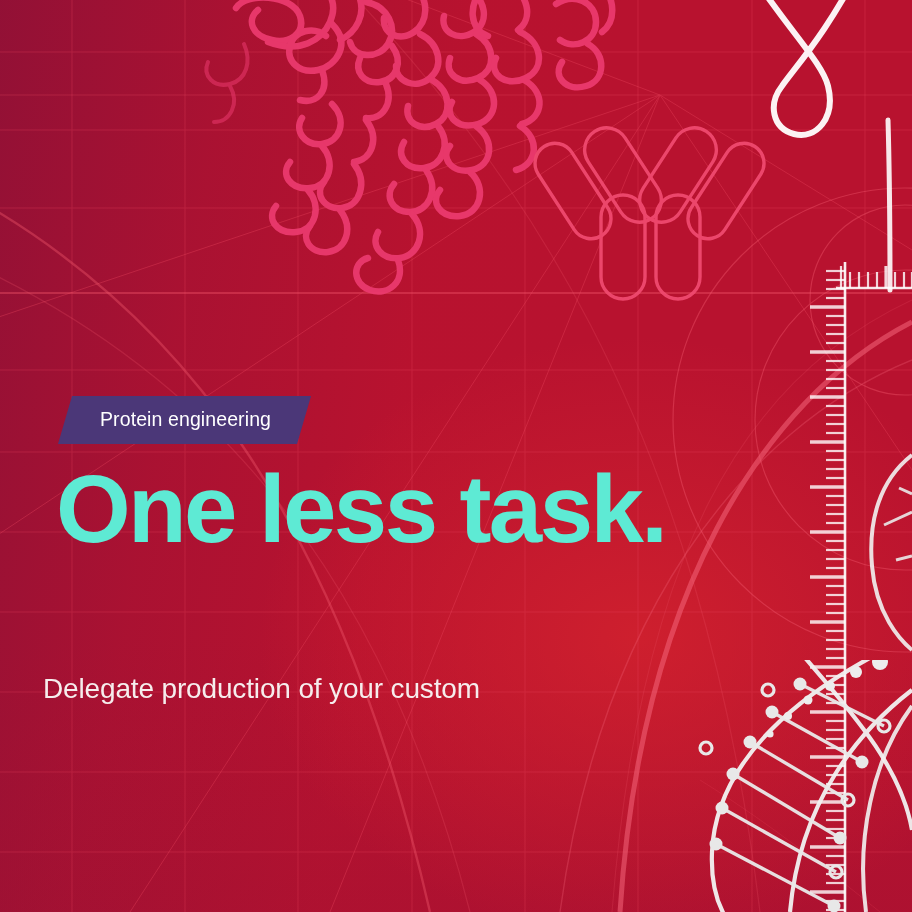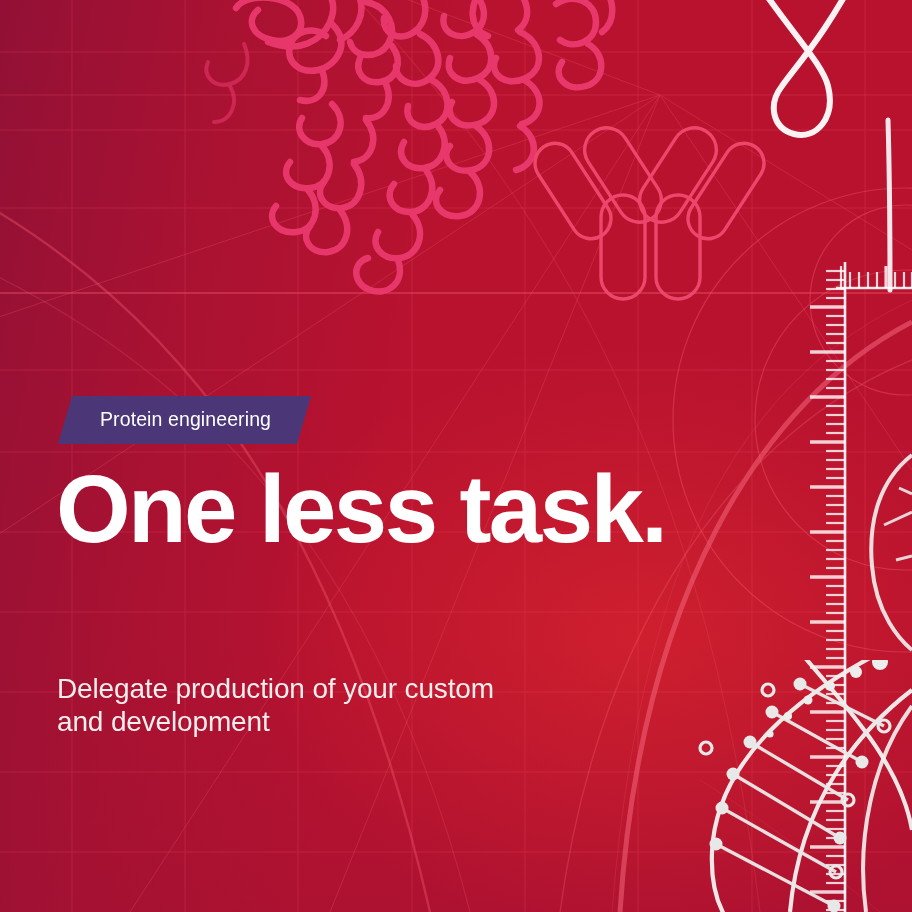--- a/index.html
+++ b/index.html
@@ -76,33 +76,33 @@
     background: #4b3778;
     -webkit-clip-path: polygon(14px 0, 100% 0, calc(100% - 14px) 100%, 0 100%);
     clip-path: polygon(14px 0, 100% 0, calc(100% - 14px) 100%, 0 100%);
     white-space: nowrap;
   }
 
   .headline {
     position: absolute;
     left: 56px;
     top: 465px;
-    color: #ffffff;
+    color: #5eead4;
     font-size: 96px;
     font-weight: 700;
     line-height: 0.94;
     letter-spacing: -2.6px;
     white-space: nowrap;
     text-rendering: geometricPrecision;
   }
   .headline .hl-line { display: block; }
 
   .subcopy {
     position: absolute;
-    left: 57px;
+    left: 43px;
     top: 673px;
     color: #f6eded;
     font-size: 28px;
     font-weight: 400;
     line-height: 1.175;
     letter-spacing: -0.15px;
     white-space: nowrap;
   }
   .subcopy .sub-line { display: block; }
 </style>
@@ -422,17 +422,16 @@
     <div class="badge-wrap">
       <div class="badge">Protein engineering</div>
     </div>
 
     <div class="headline">
       <span class="hl-line">One less task.</span>
     </div>
 
     <div class="subcopy">
       <span class="sub-line">Delegate production of your custom</span>
-      <span class="sub-line">and development</span>
     </div>
 
   </div>
 </div>
 
 </body></html>

